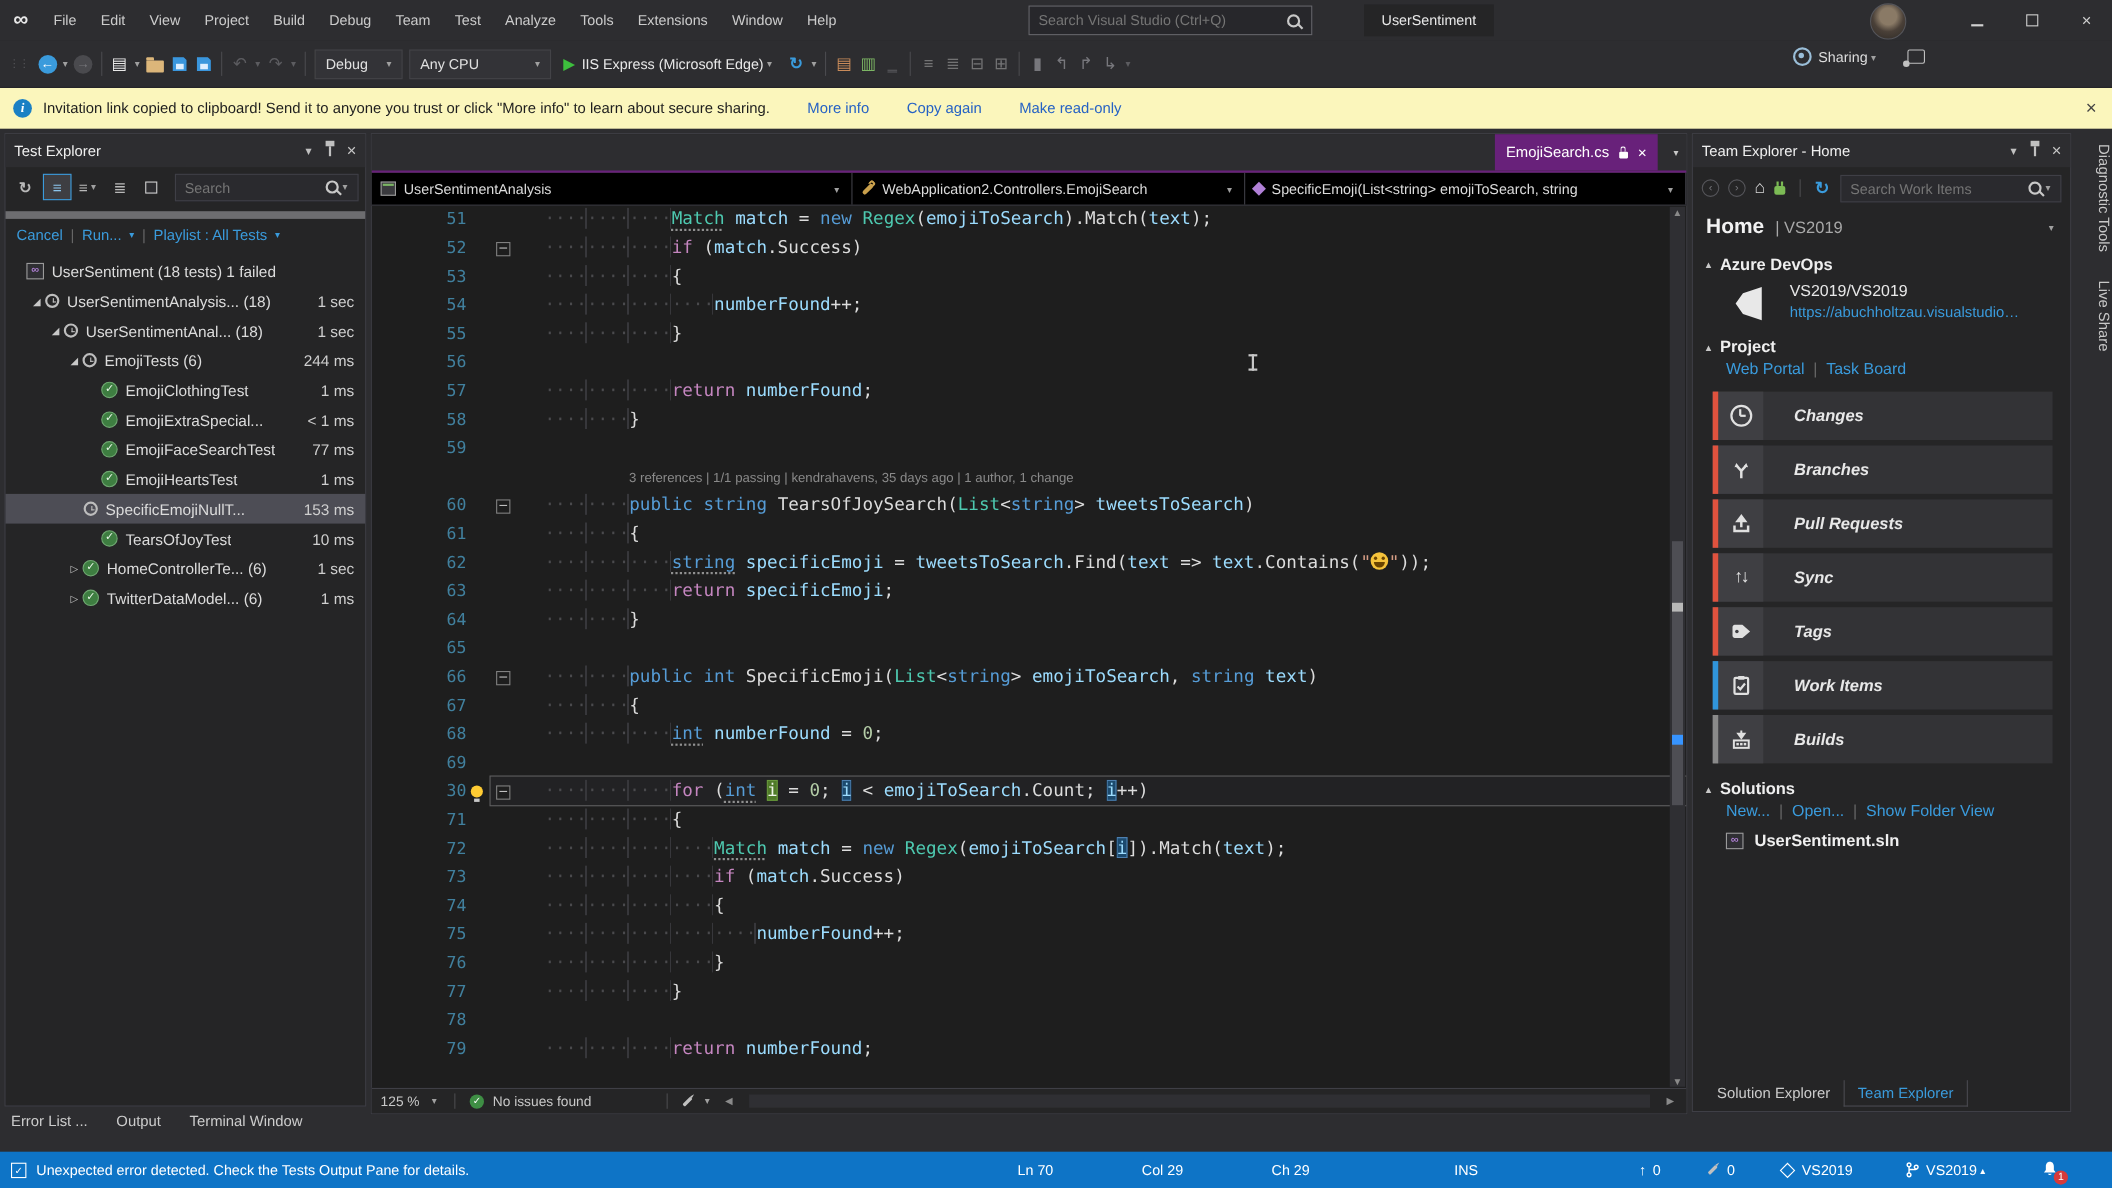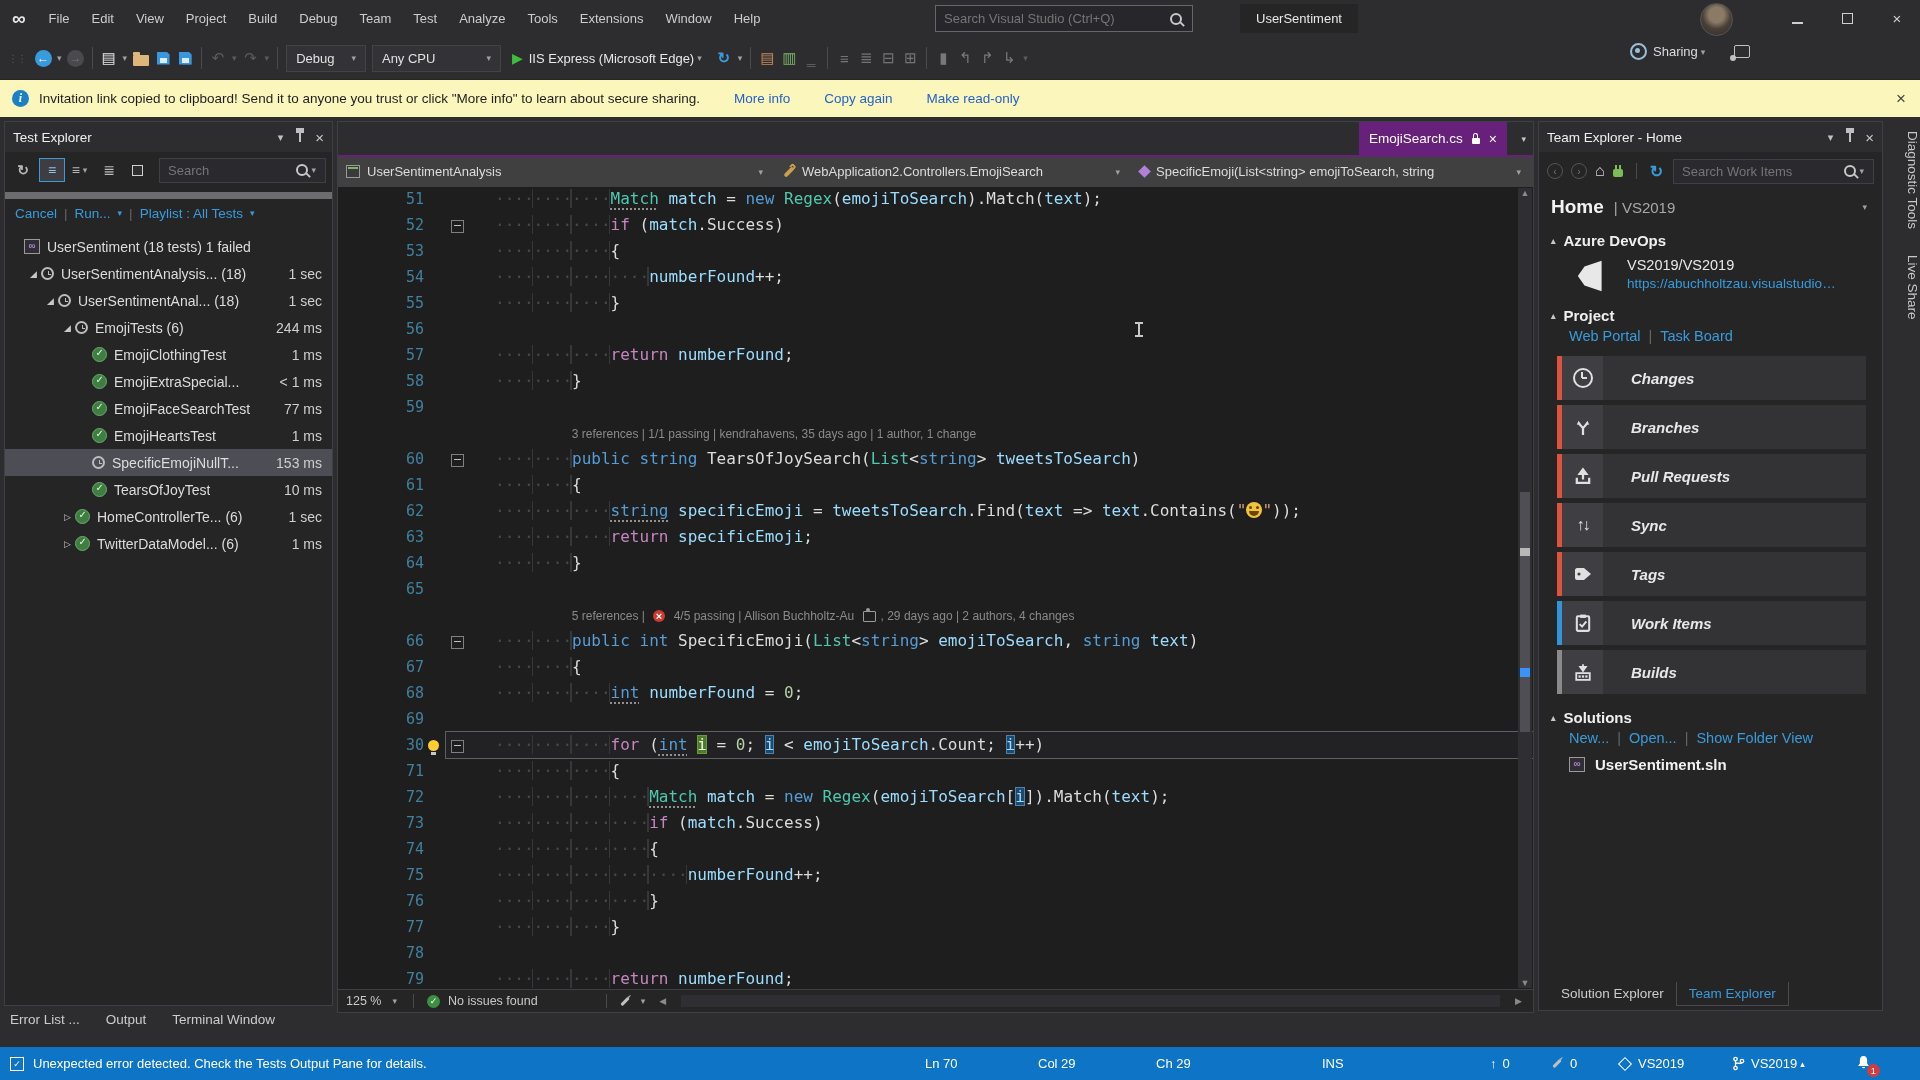--- a/index.html
+++ b/index.html
@@ -96,21 +96,21 @@
   #left-tabs{left:10px;top:895px;display:flex;gap:26px;color:#CCCCCC;font-size:13.5px;}
 
   
   #editor{left:337px;top:4px;width:1197px;height:892px;background:#1E1E1E;border:1px solid #3F3F46;box-sizing:border-box;}
   .tabstrip{height:33px;background:#2D2D30;border-bottom:2px solid #68217A;position:relative;}
   .doc-tab{position:absolute;right:26px;top:0;height:33px;background:#68217A;color:#fff;display:flex;align-items:center;padding:0 10px;font-size:13.5px;gap:9px;}
   .lock{width:8px;height:6px;background:#fff;position:relative;border-radius:1px;display:inline-block;margin-top:4px;}
   .lock::before{content:"";position:absolute;top:-5px;left:1px;width:5px;height:5px;border:1.5px solid #fff;border-bottom:none;border-radius:3px 3px 0 0;box-sizing:border-box;}
   .tab-x{color:#fff;font-size:14px;}
   .tab-ovf{position:absolute;right:7px;top:12px;color:#C8C8C8;font-size:9px;}
-  .breadcrumb{height:29px;background:#404040;border-bottom:1px solid #3F3F46;display:flex;align-items:center;font-size:13px;color:#DCDCDC;}
+  .breadcrumb{height:29px;background:#000000;border-bottom:1px solid #3F3F46;display:flex;align-items:center;font-size:13px;color:#DCDCDC;}
   .bc-seg{display:flex;align-items:center;height:100%;border-right:1px solid #3F3F46;padding:0 8px;gap:7px;}
   .bc-seg .caret{margin-left:auto;}
   .bc-ic1{width:12px;height:11px;border:1px solid #9A9A9A;position:relative;background:#3A3A3E;}
   .bc-ic1::after{content:"";position:absolute;left:1px;top:1px;right:1px;height:2px;background:#7CB564;}
   .bc-ic2{width:12px;height:4px;background:#C9A04C;transform:rotate(-45deg);border-radius:2px;position:relative;}
   .bc-ic2::after{content:"";position:absolute;right:-3px;top:-2px;width:6px;height:6px;border:2px solid #C9A04C;border-radius:50%;border-left-color:transparent;box-sizing:border-box;}
   .bc-ic3{width:9px;height:9px;background:#B180D7;transform:rotate(45deg);}
   #code-area{position:absolute;left:0;top:64px;right:0;bottom:22px;overflow:hidden;}
   .row{display:flex;height:26px;line-height:26px;font-family:"DejaVu Sans Mono","Liberation Mono",monospace;font-size:16px;}
   .gut{width:108px;flex:none;display:flex;align-items:center;justify-content:flex-end;box-sizing:border-box;padding-right:4px;font-family:"DejaVu Sans Mono",monospace;}
@@ -382,21 +382,21 @@
             <span class="tico ico-pass"></span>
             <span class="t-label">EmojiFaceSearchTest</span>
             <span class="t-time">77 ms</span>
           </div>
           <div class="t-row" style="padding-left: 72px;">
             <span class="t-exp"></span>
             <span class="tico ico-pass"></span>
             <span class="t-label">EmojiHeartsTest</span>
             <span class="t-time">1 ms</span>
           </div>
-          <div class="t-row sel" style="padding-left: 72px;">
+          <div class="t-row sel" style="padding-left: 56px;">
             <span class="t-exp"></span>
             <span class="tico ico-clock"></span>
             <span class="t-label">SpecificEmojiNullT...</span>
             <span class="t-time">153 ms</span>
           </div>
           <div class="t-row" style="padding-left: 72px;">
             <span class="t-exp"></span>
             <span class="tico ico-pass"></span>
             <span class="t-label">TearsOfJoyTest</span>
             <span class="t-time">10 ms</span>
@@ -565,27 +565,20 @@
                 <span class="bulbslot"></span>
               </div>
               <div class="body"><span class="foldc"></span><span class="ws">········</span><span class="tok p">}</span></div>
             </div>
             <div class="row">
               <div class="gut">
                 <span class="lnum">65</span>
                 <span class="bulbslot"></span>
               </div>
               <div class="body"><span class="foldc"></span></div>
-            </div>
-            <div class="row">
-              <div class="gut">
-                <span class="lnum"></span>
-                <span class="bulbslot"></span>
-              </div>
-              <div class="body"><span class="foldc"></span><span class="lens" style="margin-left: 76.8px;"><span class="ltxt">5 references | </span><span class="l-ico fail"></span><span class="ltxt"> 4/5 passing | Allison Buchholtz-Au </span><span class="l-ico people"></span><span class="ltxt">, 29 days ago | 2 authors, 4 changes</span></span></div>
             </div>
             <div class="row">
               <div class="gut">
                 <span class="lnum">66</span>
                 <span class="bulbslot"></span>
               </div>
               <div class="body"><span class="foldc"><span class="foldbox"></span></span><span class="ws">········</span><span class="tok k">public</span><span class="tok p"> </span><span class="tok k">int</span><span class="tok p"> </span><span class="tok m">SpecificEmoji</span><span class="tok p">(</span><span class="tok t">List</span><span class="tok p">&lt;</span><span class="tok k">string</span><span class="tok p">&gt; </span><span class="tok v">emojiToSearch</span><span class="tok p">, </span><span class="tok k">string</span><span class="tok p"> </span><span class="tok v">text</span><span class="tok p">)</span></div>
             </div>
             <div class="row">
               <div class="gut">

